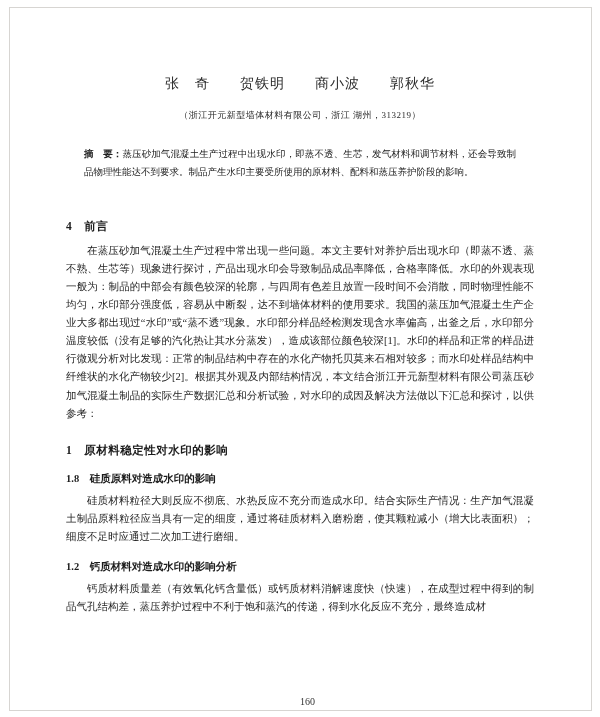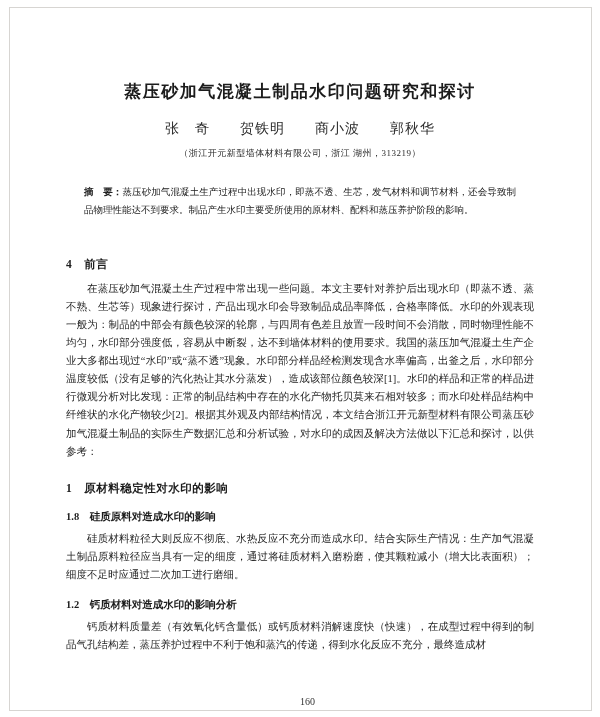--- a/index.html
+++ b/index.html
@@ -33,21 +33,21 @@
   .authors{
     text-align:center;
     font-size:14px;
     letter-spacing:1px;
     margin-top:17px;
     color:#2a2a2a;
   }
   .affiliation{
     text-align:center;
     font-size:9px;
-    margin-top:9px;
+    margin-top:16px;
     color:#2a2a2a;
     letter-spacing:0.5px;
   }
   .abstract{
     margin:24px 18px 0 18px;
     font-size:9.5px;
     line-height:1.85;
     text-align:justify;
     color:#222;
   }
@@ -81,21 +81,20 @@
   .spacer-top{height:18px;}
 </style>
 </head>
 <body>
 
 <div class="page">
   <div class="scan-border"></div>
 
   <div class="content">
 
-    <h1 class="title">蒸压砂加气混凝土制品水印问题研究和探讨</h1>
 
     <div class="authors">张　奇　　贺铁明　　商小波　　郭秋华</div>
 
     <div class="affiliation">（浙江开元新型墙体材料有限公司，浙江 湖州，313219）</div>
 
     <div class="abstract">
       <span class="abs-label">摘　要：</span><span>蒸压砂加气混凝土生产过程中出现水印，即蒸不透、生芯，发气材料和调节材料，还会导致制品物理性能达不到要求。制品产生水印主要受所使用的原材料、配料和蒸压养护阶段的影响。</span>
     </div>
 
     <div class="spacer-top"></div>

